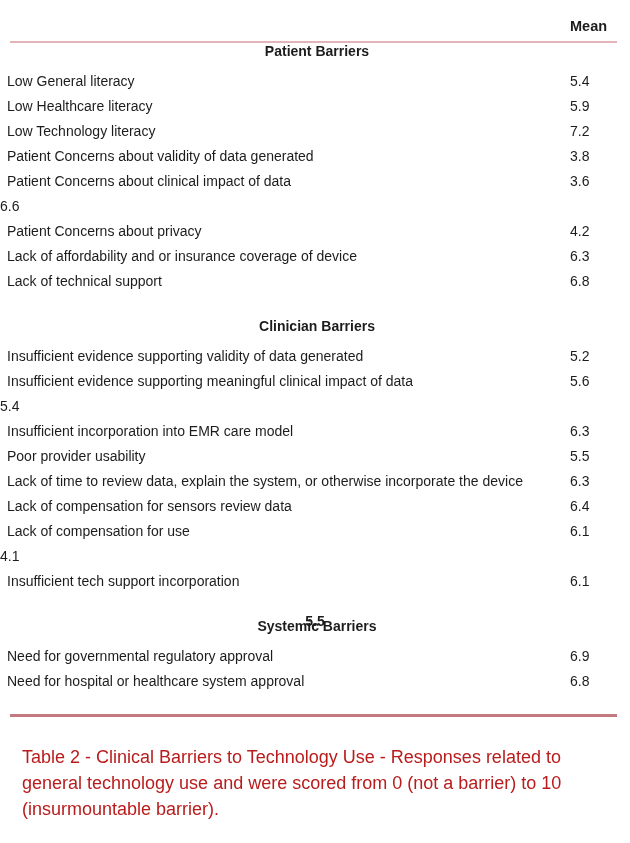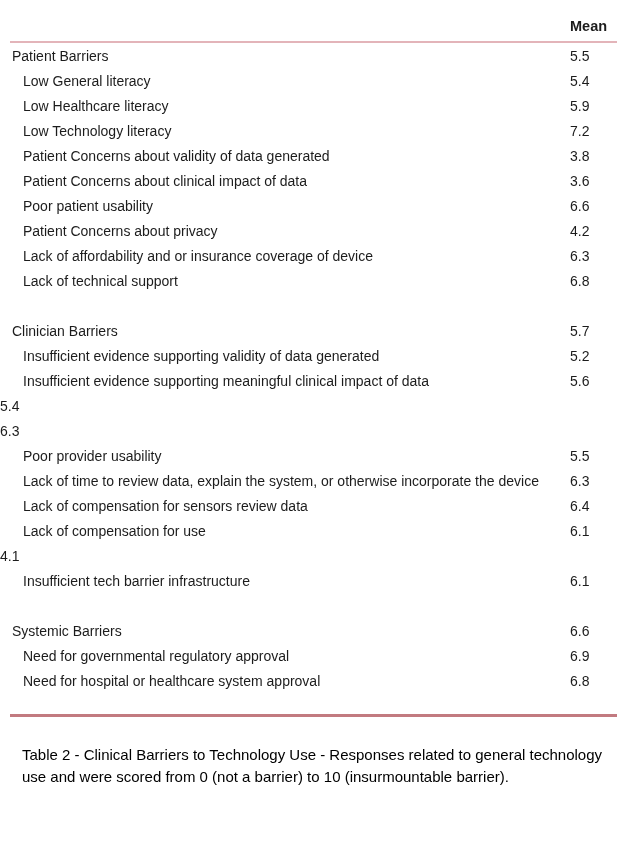--- a/index.html
+++ b/index.html
@@ -39,44 +39,45 @@
   .rule-bottom { height: 3px; margin-top: 21px; }
   .row {
     height: 25px;
     display: flex;
     align-items: center;
     font-size: 14px;
   }
   .row .label {
     flex: 0 0 570px;
     box-sizing: border-box;
-    padding-left: 23px;
+    padding-left: 7px;
     padding-right: 8px;
     white-space: pre-wrap;
     overflow: hidden;
   }
   .row .value {
     flex: 0 0 50px;
   }
   .row.section-header {
-    font-weight: normal;
+    font-weight: bold;
+    flex-direction: column;
   }
   .row.section-header .label {
     padding-left: 12px;
   }
   .row.spacer {
     height: 25px;
   }
   .caption {
     padding: 27px 16px 0 22px;
     width: 592px;
     box-sizing: content-box;
-    font-size: 15px;
+    font-size: 18px;
     line-height: 1.45;
-    color: #000000;
+    color: #b91c1c;
   }
 </style>
 </head>
 <body>
 
 <div class="page">
 
   <div class="mean-header-row">
     <span class="mean-header">Mean</span>
   </div>
@@ -108,21 +109,20 @@
     <span class="label">Patient Concerns about validity of data generated</span>
     <span class="value">3.8</span>
   </div>
 
   <div class="row">
     <span class="label">Patient Concerns about clinical impact of data</span>
     <span class="value">3.6</span>
   </div>
 
   <div class="row">
-    <span class="label">Poor patient usability</span>
     <span class="value">6.6</span>
   </div>
 
   <div class="row">
     <span class="label">Patient Concerns about privacy</span>
     <span class="value">4.2</span>
   </div>
 
   <div class="row">
     <span class="label">Lack of affordability and or insurance coverage of device</span>
@@ -149,20 +149,21 @@
   <div class="row">
     <span class="label">Insufficient evidence supporting meaningful clinical impact of data</span>
     <span class="value">5.6</span>
   </div>
 
   <div class="row">
     <span class="value">5.4</span>
   </div>
 
   <div class="row">
+    <span class="label">Insufficient incorporation into EMR care model</span>
     <span class="value">6.3</span>
   </div>
 
   <div class="row">
     <span class="label">Poor provider usability</span>
     <span class="value">5.5</span>
   </div>
 
   <div class="row">
     <span class="label">Lack of time to review data, explain the system, or otherwise incorporate the device</span>
@@ -177,21 +178,21 @@
   <div class="row">
     <span class="label">Lack of compensation for use</span>
     <span class="value">6.1</span>
   </div>
 
   <div class="row">
     <span class="value">4.1</span>
   </div>
 
   <div class="row">
-    <span class="label">Insufficient tech barrier infrastructure</span>
+    <span class="label">Insufficient tech support incorporation</span>
     <span class="value">6.1</span>
   </div>
 
   <div class="row spacer"></div>
 
   <div class="row section-header">
     <span class="label">Systemic Barriers</span>
     <span class="value">6.6</span>
   </div>
 

